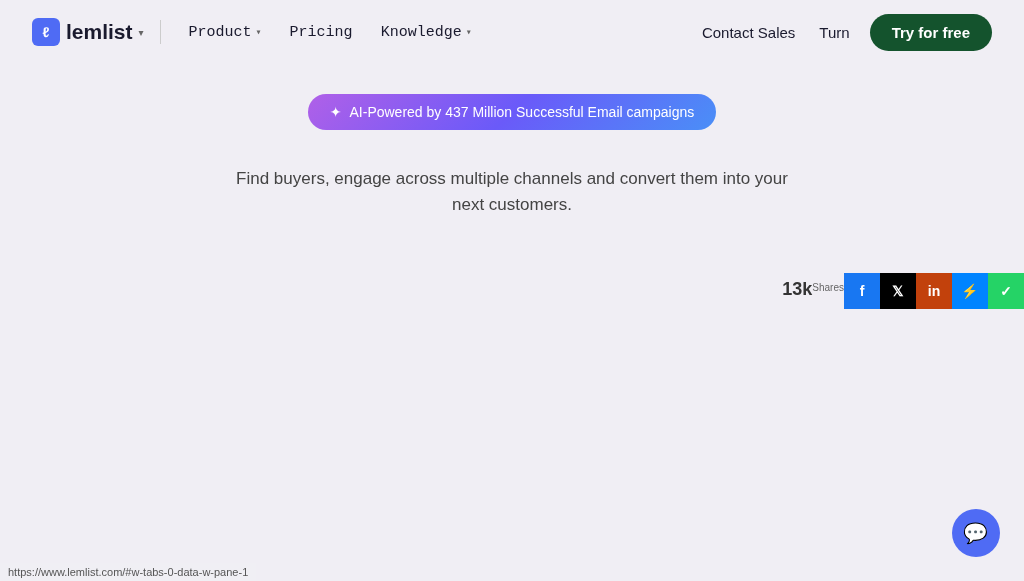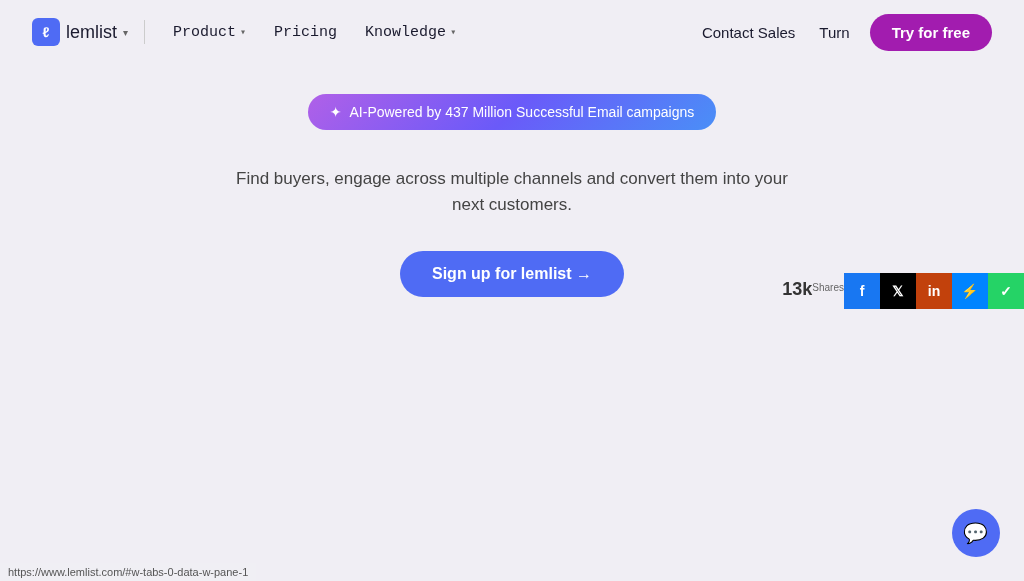--- a/index.html
+++ b/index.html
@@ -48,22 +48,22 @@
       border-radius: 6px;
       display: flex;
       align-items: center;
       justify-content: center;
       color: white;
       font-size: 14px;
       font-weight: bold;
     }
 
     .logo-text {
-      font-size: 18px;
-      font-weight: 400;
+      font-size: 21px;
+      font-weight: 700;
       color: #1a1a2e;
     }
 
     .logo-chevron {
       color: #666;
       font-size: 10px;
     }
 
     .nav-divider {
       width: 1px;
@@ -104,21 +104,21 @@
 
     .nav-contact, .nav-login {
       font-size: 15px;
       font-weight: 500;
       color: #1a1a2e;
       cursor: pointer;
       padding: 8px 4px;
     }
 
     .nav-try-btn {
-      background: #a21caf;
+      background: #14532d;
       color: white;
       border: none;
       border-radius: 24px;
       padding: 10px 22px;
       font-size: 15px;
       font-weight: 600;
       cursor: pointer;
     }
 
     
@@ -283,21 +283,20 @@
     <button class="nav-try-btn">Try for free</button>
   </div>
 </nav>
 
 <main class="hero">
   <div class="ai-badge">
     <span class="sparkle">✦</span>
     <span>AI-Powered by 437 Million Successful Email campaigns</span>
   </div>
   <p class="hero-subheadline">Find buyers, engage across multiple channels and convert them into your next customers.</p>
-  <button class="signup-btn">Sign up for lemlist →</button>
 </main>
 
 <div class="social-sidebar">
   <div class="share-count">13k</div>
   <div class="share-label">Shares</div>
   <div class="social-btn facebook">f</div>
   <div class="social-btn twitter">𝕏</div>
   <div class="social-btn linkedin">in</div>
   <div class="social-btn messenger">⚡</div>
   <div class="social-btn whatsapp">✓</div>

